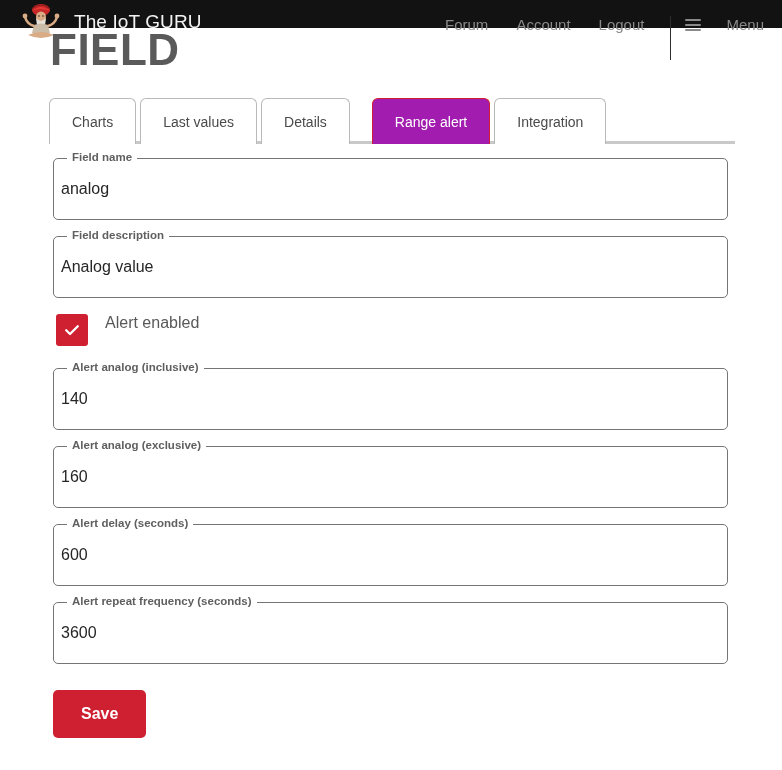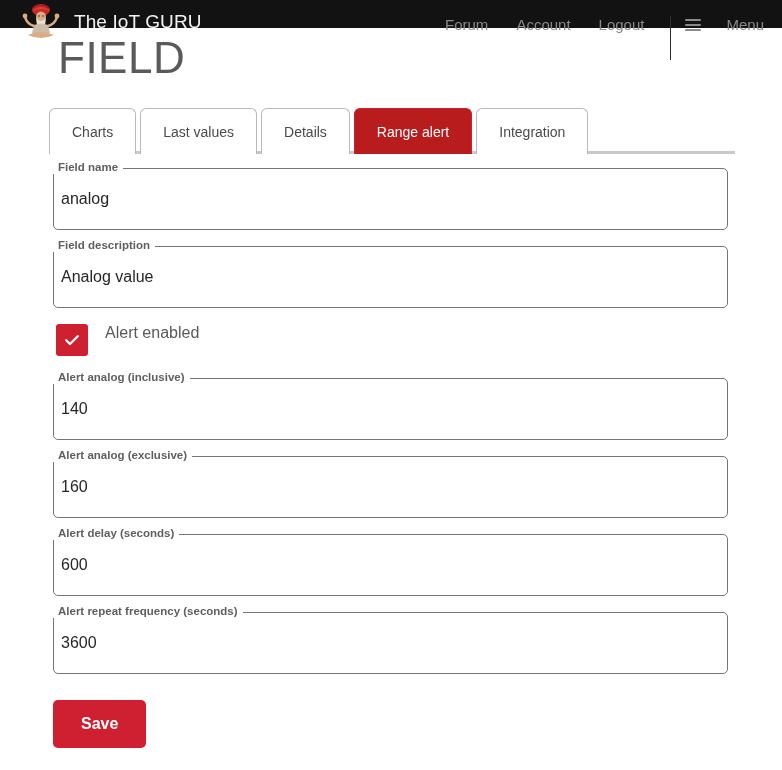--- a/index.html
+++ b/index.html
@@ -84,24 +84,24 @@
     width: 16px;
     background: #8a8a8a;
     border-radius: 1px;
   }
 
   
   .page {
     padding: 0 0 0 0;
   }
   .page-title {
-    margin: 16px;
+    margin: 8px;
     padding: 0 0 0 42px;
     font-size: 44px;
-    font-weight: 400;
+    font-weight: 700;
     color: #5a5a5a;
     letter-spacing: 0.5px;
     line-height: 1;
     height: 42px;
     position: relative;
     top: -8px;
   }
 
   
   .tabs {
@@ -127,23 +127,24 @@
     height: 46px;
     display: flex;
     align-items: center;
     justify-content: center;
     padding: 0 22px;
     cursor: pointer;
     position: relative;
     z-index: 2;
   }
   .tab.active {
-    background: #b91c1c;
+    background: #a21caf;
     border-color: #ce2030;
     color: #ffffff;
+    margin-left: 18px;
   }
   .tab-underline {
     position: absolute;
     left: 49px;
     width: 686px;
     bottom: 0;
     height: 3px;
     background: #c9c9c9;
     z-index: 1;
   }
@@ -161,21 +162,21 @@
   .field-outline {
     position: absolute;
     inset: 0;
     border: 1px solid #757575;
     border-radius: 5px;
     pointer-events: none;
   }
   .field-notch {
     position: absolute;
     top: -7px;
-    left: 0;
+    left: 14px;
     background: #ffffff;
     padding: 0 5px;
     font-size: 11.5px;
     color: #5f5f5f;
     font-weight: 700;
     line-height: 13px;
     white-space: nowrap;
   }
   .field-input {
     width: 100%;

